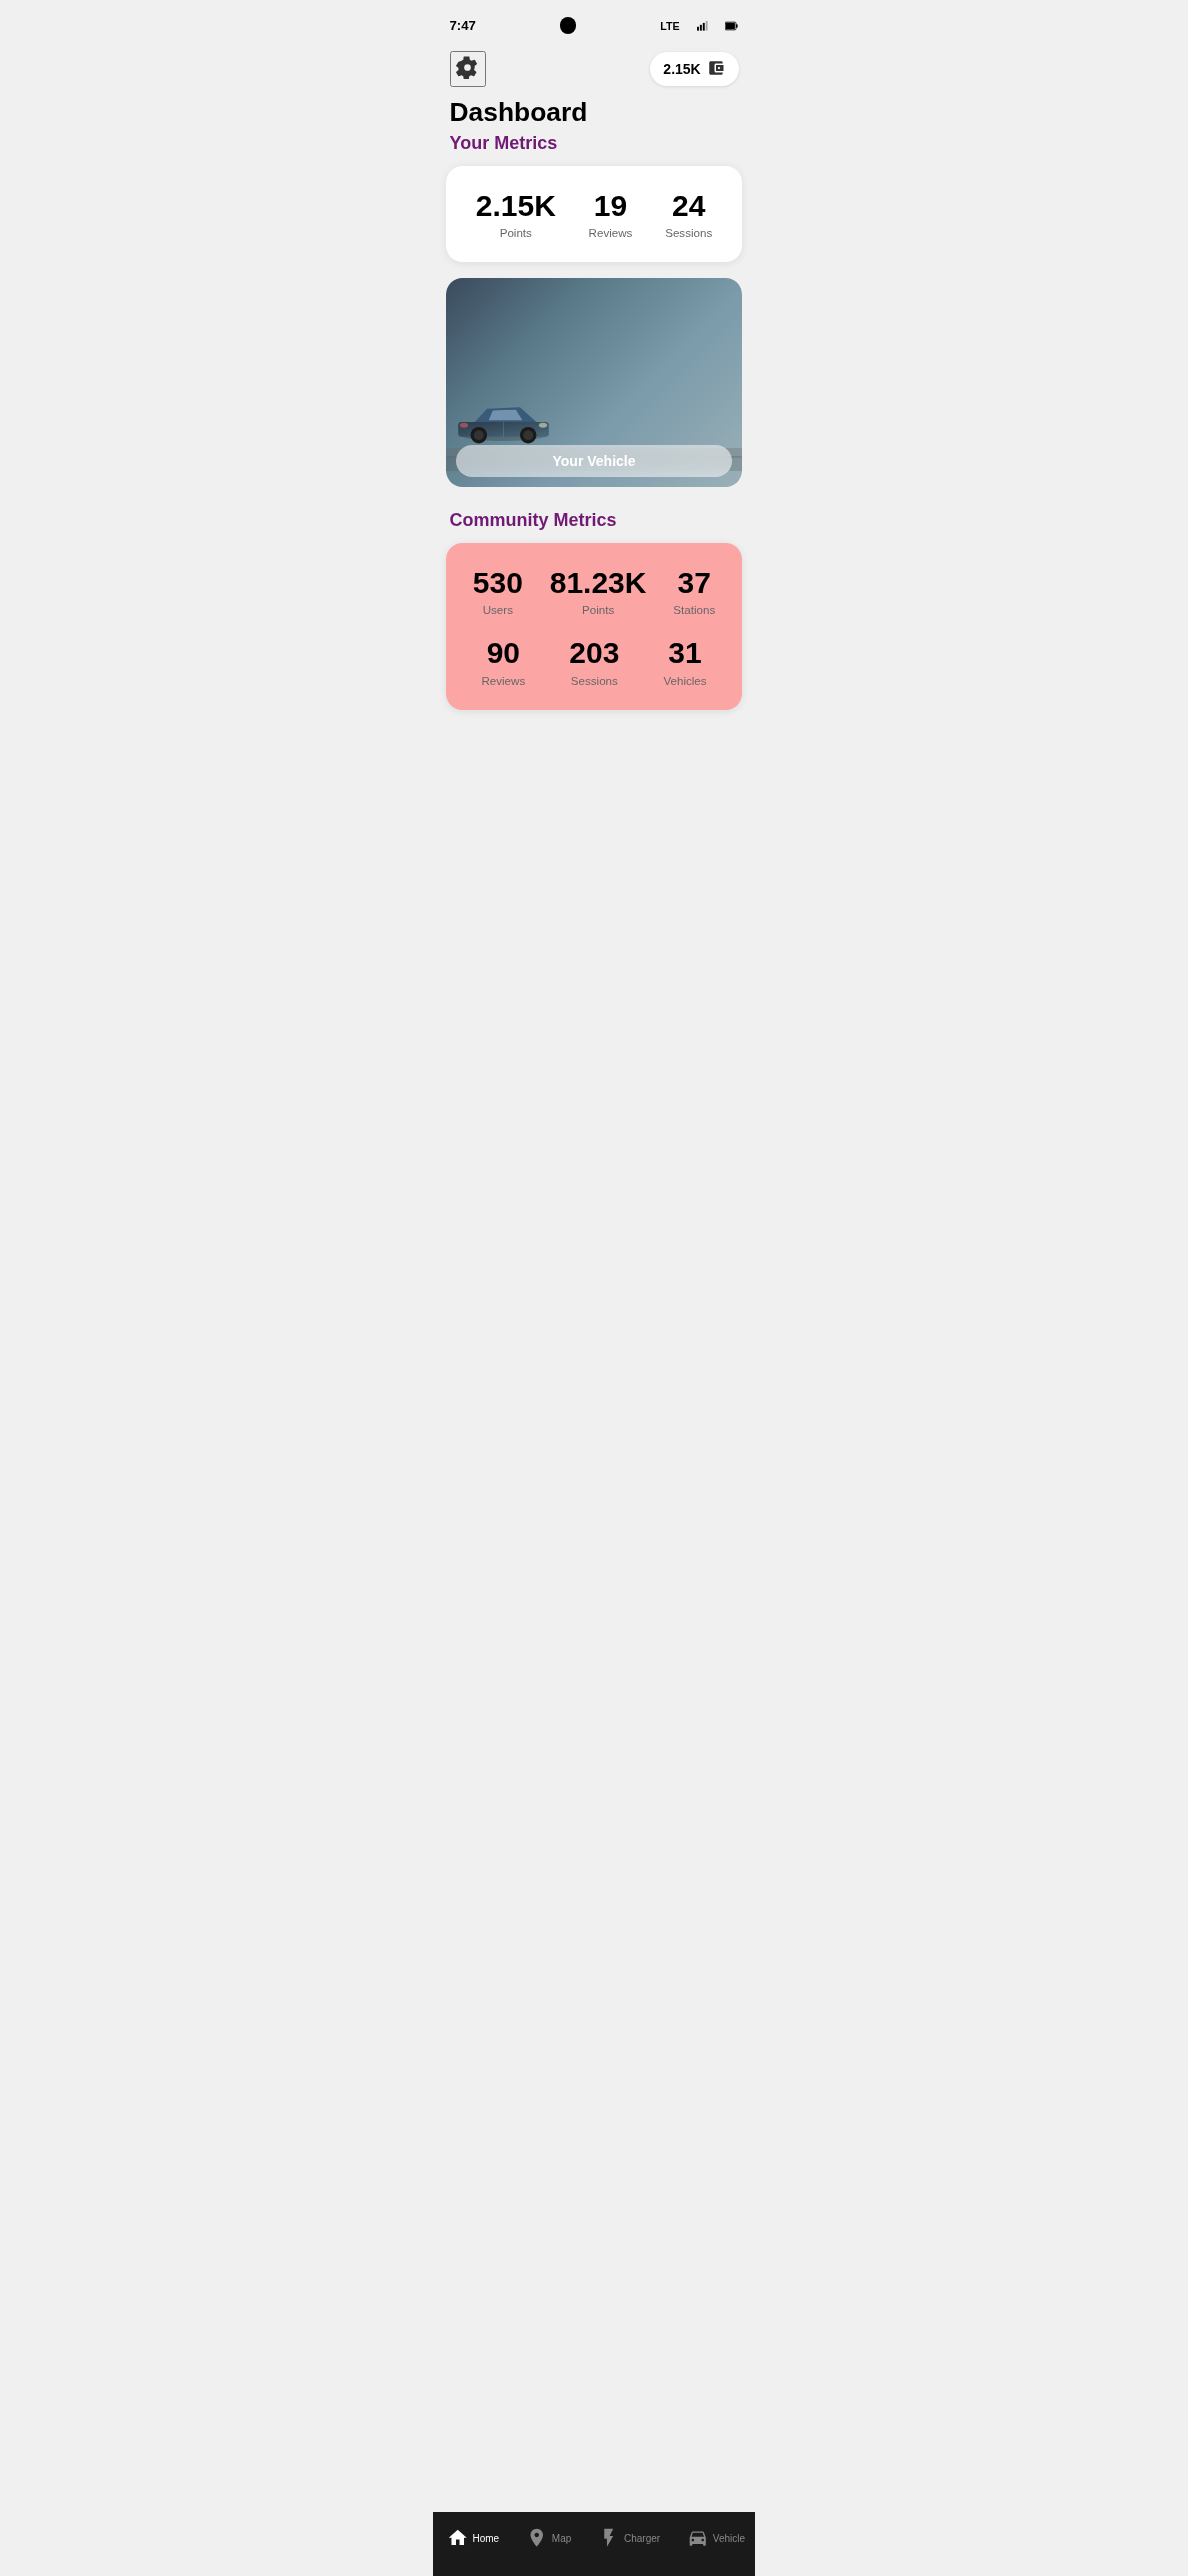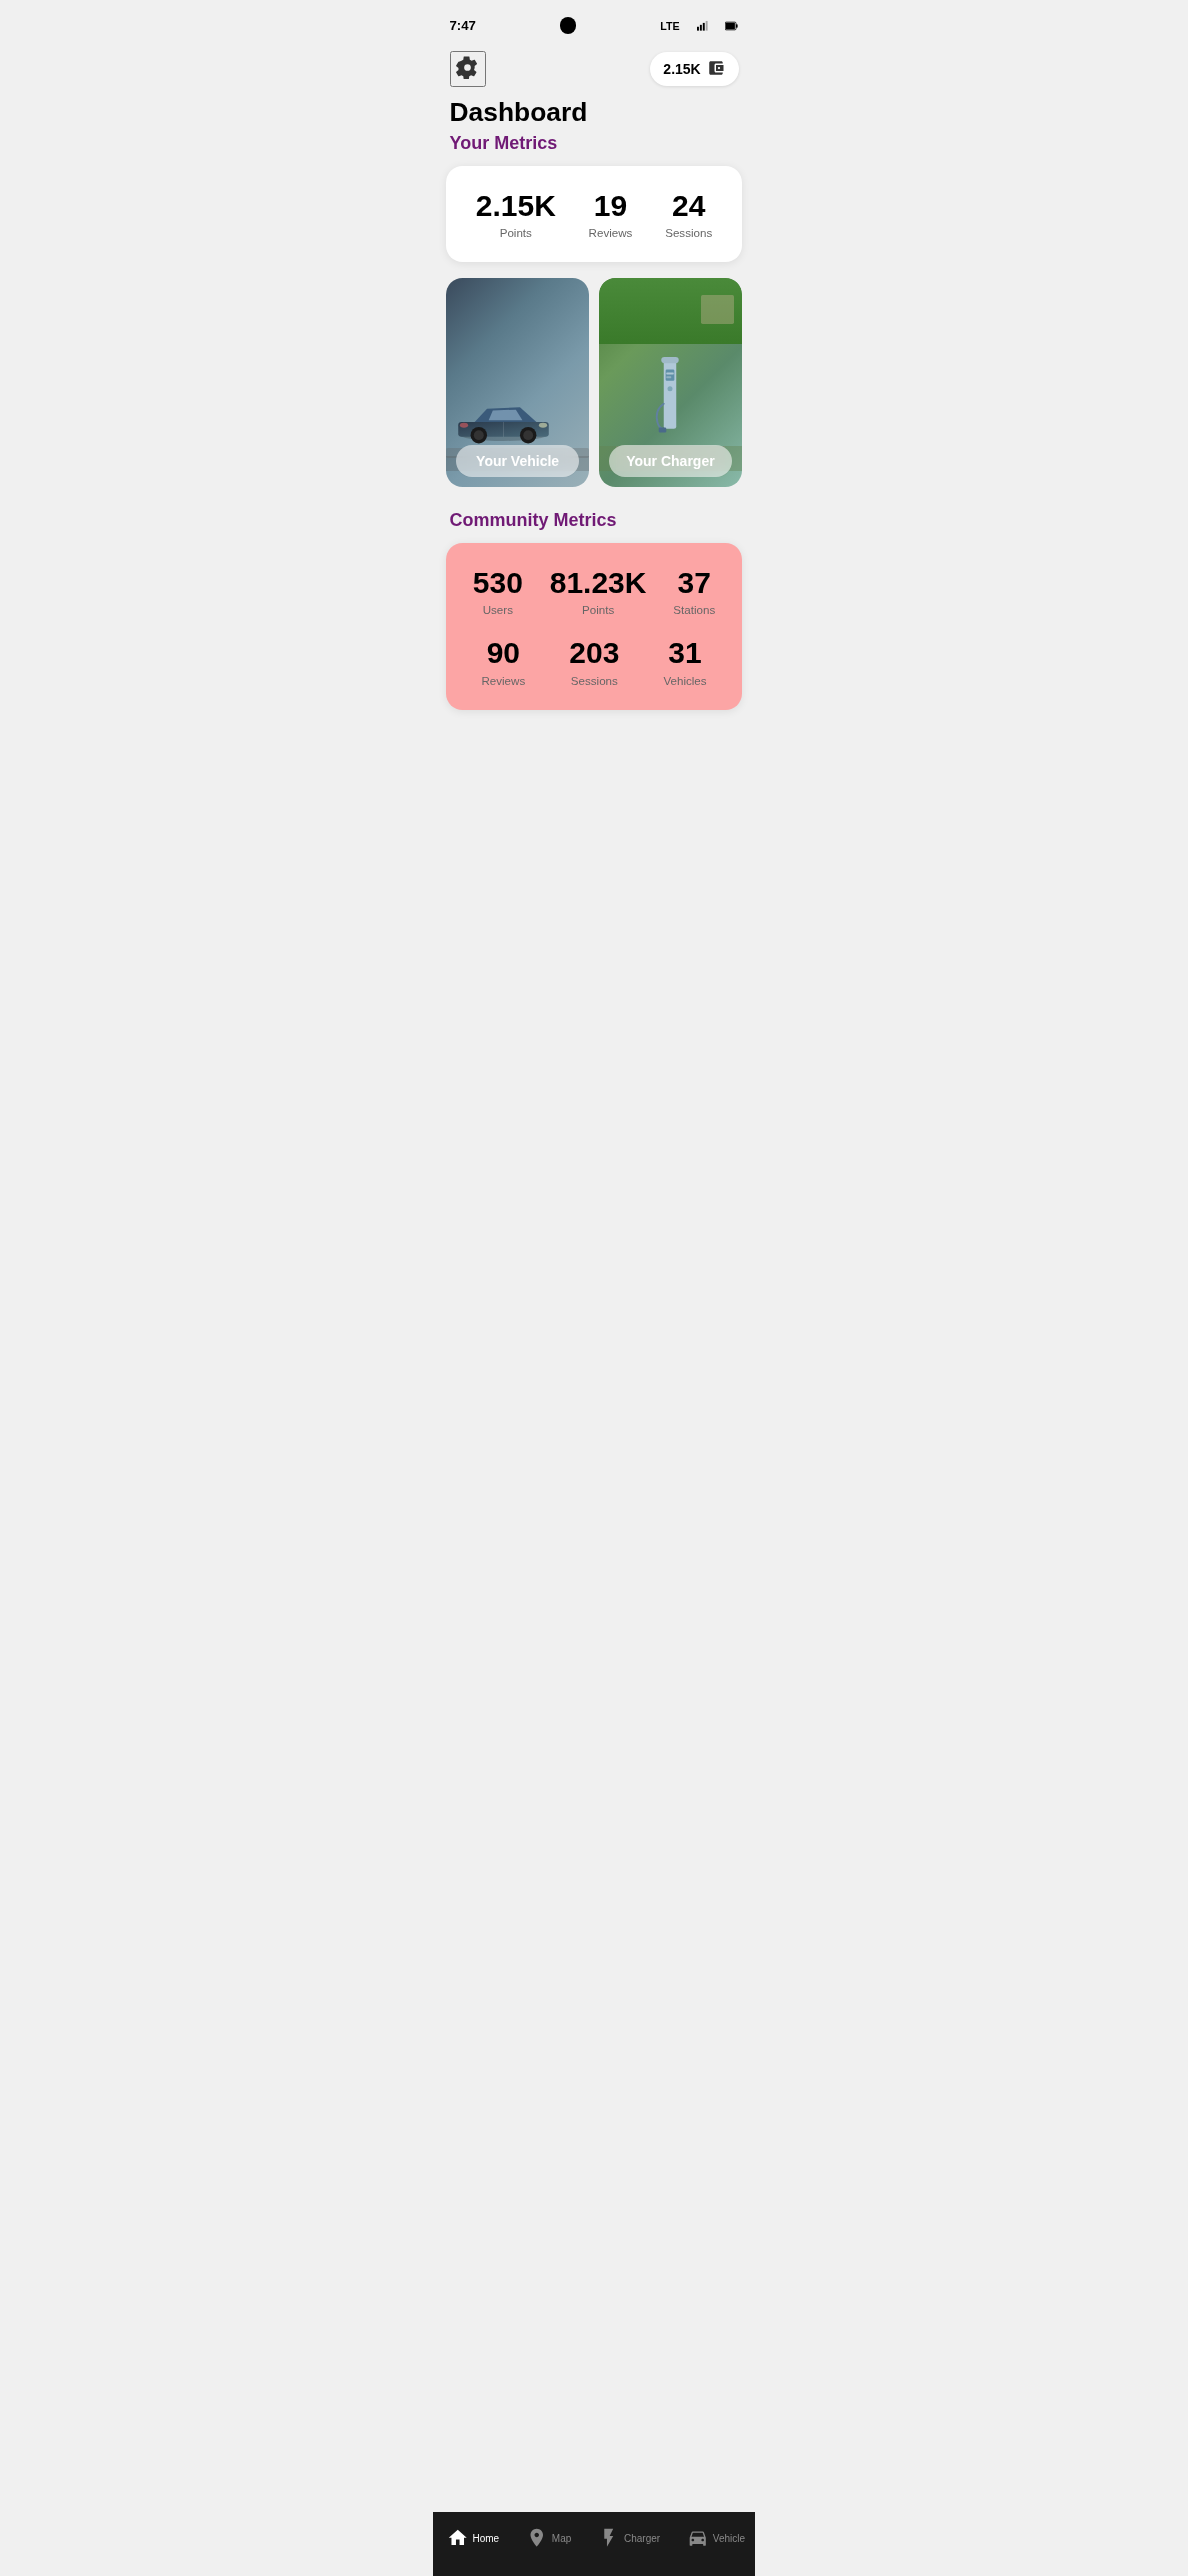--- a/index.html
+++ b/index.html
@@ -353,53 +353,20 @@
 
         <div style="position:absolute;bottom:29px;left:0;right:0;height:10px;background:rgba(100,100,100,0.3);border-radius:1.7px;"></div>
 
         <div style="position:absolute;bottom:16.5px;left:0;right:0;height:15px;background:rgba(80,80,80,0.25);"></div>
       </div>
       <div class="card-label-overlay">
         <span class="card-label-text">Your Vehicle</span>
       </div>
     </div>
 
-    <div class="card-btn">
-      <div class="card-bg-charger">
-
-        <svg viewBox="0 0 80 140" style="position:absolute;bottom:40px;left:50%;transform:translateX(-50%);width:50px;height:99px;">
-
-          <rect x="30" y="10" width="20" height="110" rx="4" fill="#b0c8d8"></rect>
-
-          <rect x="33" y="25" width="14" height="18" rx="2" fill="#6090a8"></rect>
-
-          <circle cx="40" cy="56" r="4" fill="#80a8b8"></circle>
-
-          <path d="M30 80 Q15 90 20 110 Q22 118 28 120" stroke="#6080a0" stroke-width="3" fill="none" stroke-linecap="round"></path>
-
-          <rect x="22" y="118" width="12" height="8" rx="2" fill="#4a6a8a"></rect>
-
-          <rect x="26" y="5" width="28" height="10" rx="5" fill="#a0bac8"></rect>
-
-          <rect x="34" y="30" width="12" height="3" rx="1" fill="rgba(255,255,255,0.5)"></rect>
-          <rect x="34" y="36" width="8" height="3" rx="1" fill="rgba(255,255,255,0.3)"></rect>
-        </svg>
-
-        <div style="position:absolute;top:0;left:0;right:0;height:66px;background:linear-gradient(180deg, #4a8a3a 0%, #3a7a2a 100%);border-radius:16.5px 16.5px 0 0;"></div>
-
-        <div style="position:absolute;top:16.5px;right:8.3px;width:33px;height:29px;background:rgba(200,180,150,0.4);border-radius:1.7px;"></div>
-
-        <div style="position:absolute;bottom:16.5px;left:0;right:0;height:25px;background:rgba(100,130,80,0.4);"></div>
-
-        <div style="position:absolute;bottom:16.5px;left:16.5px;right:16.5px;height:25px;background:rgba(150,140,130,0.3);"></div>
-      </div>
-      <div class="card-label-overlay">
-        <span class="card-label-text">Your Charger</span>
-      </div>
-    </div>
 
   </div>
 
   <h2 class="section-title">Community Metrics</h2>
 
   <div class="community-metrics-card">
     <div class="community-row">
       <div class="metric-item">
         <span class="metric-value">530</span>
         <span class="metric-label">Users</span>

